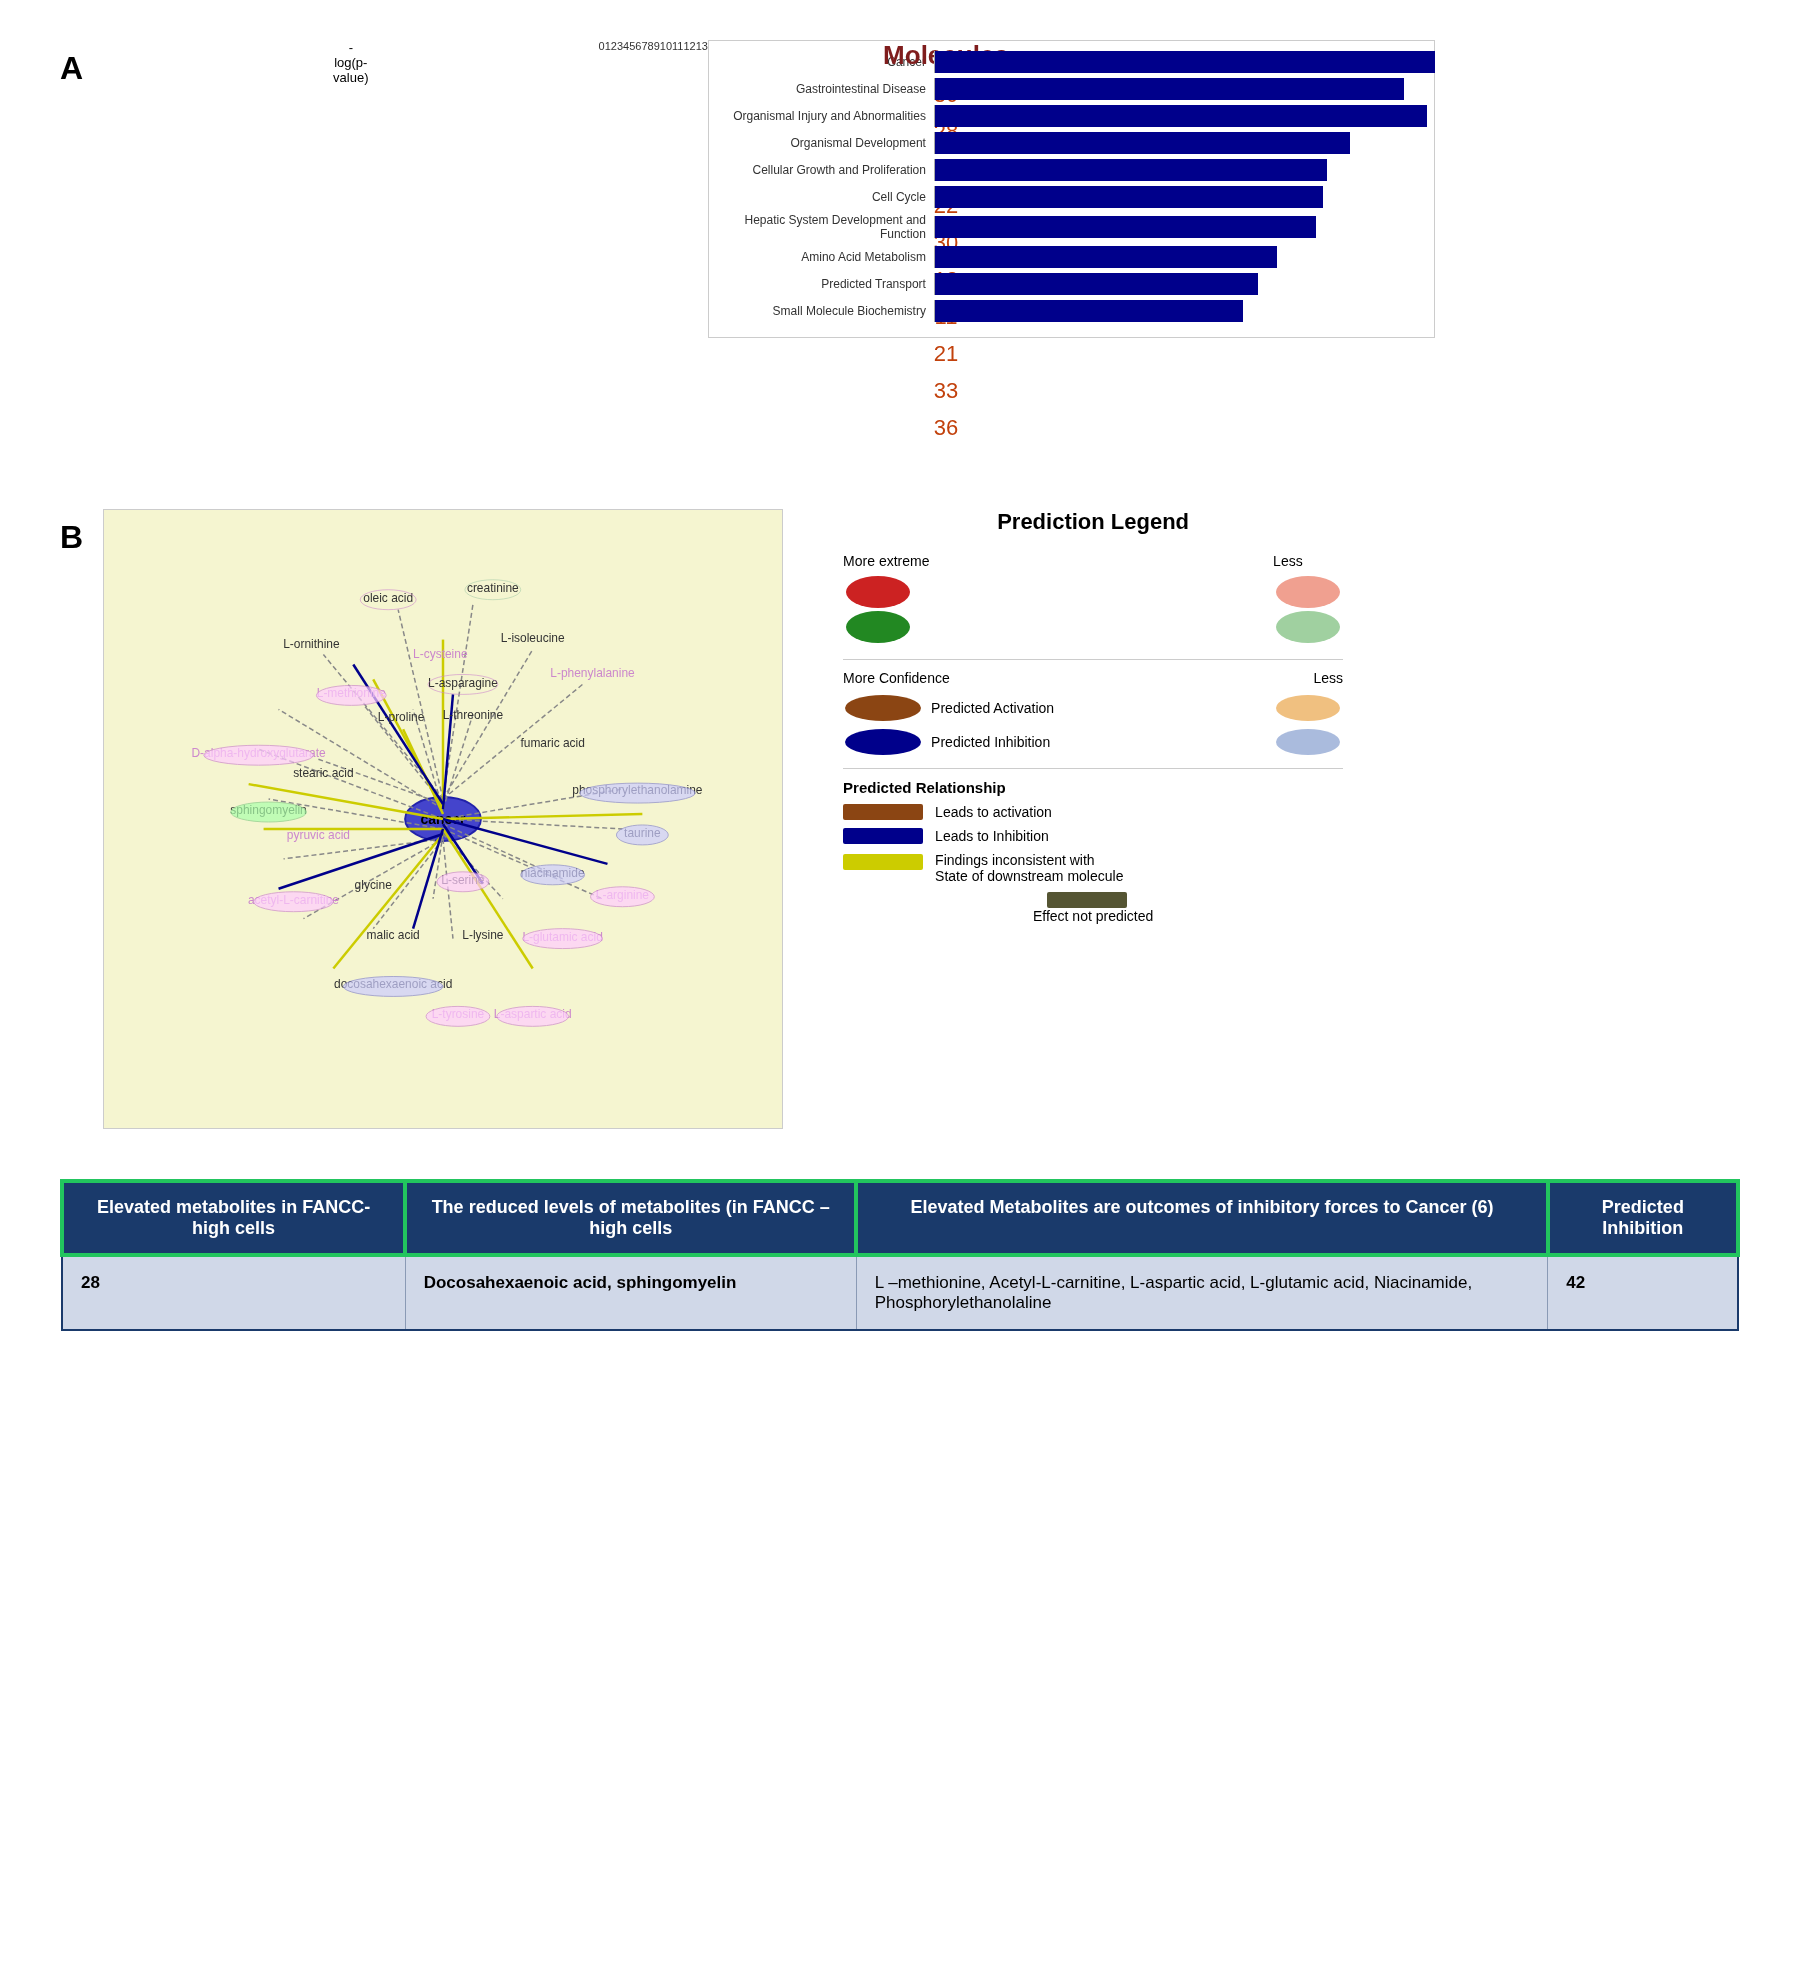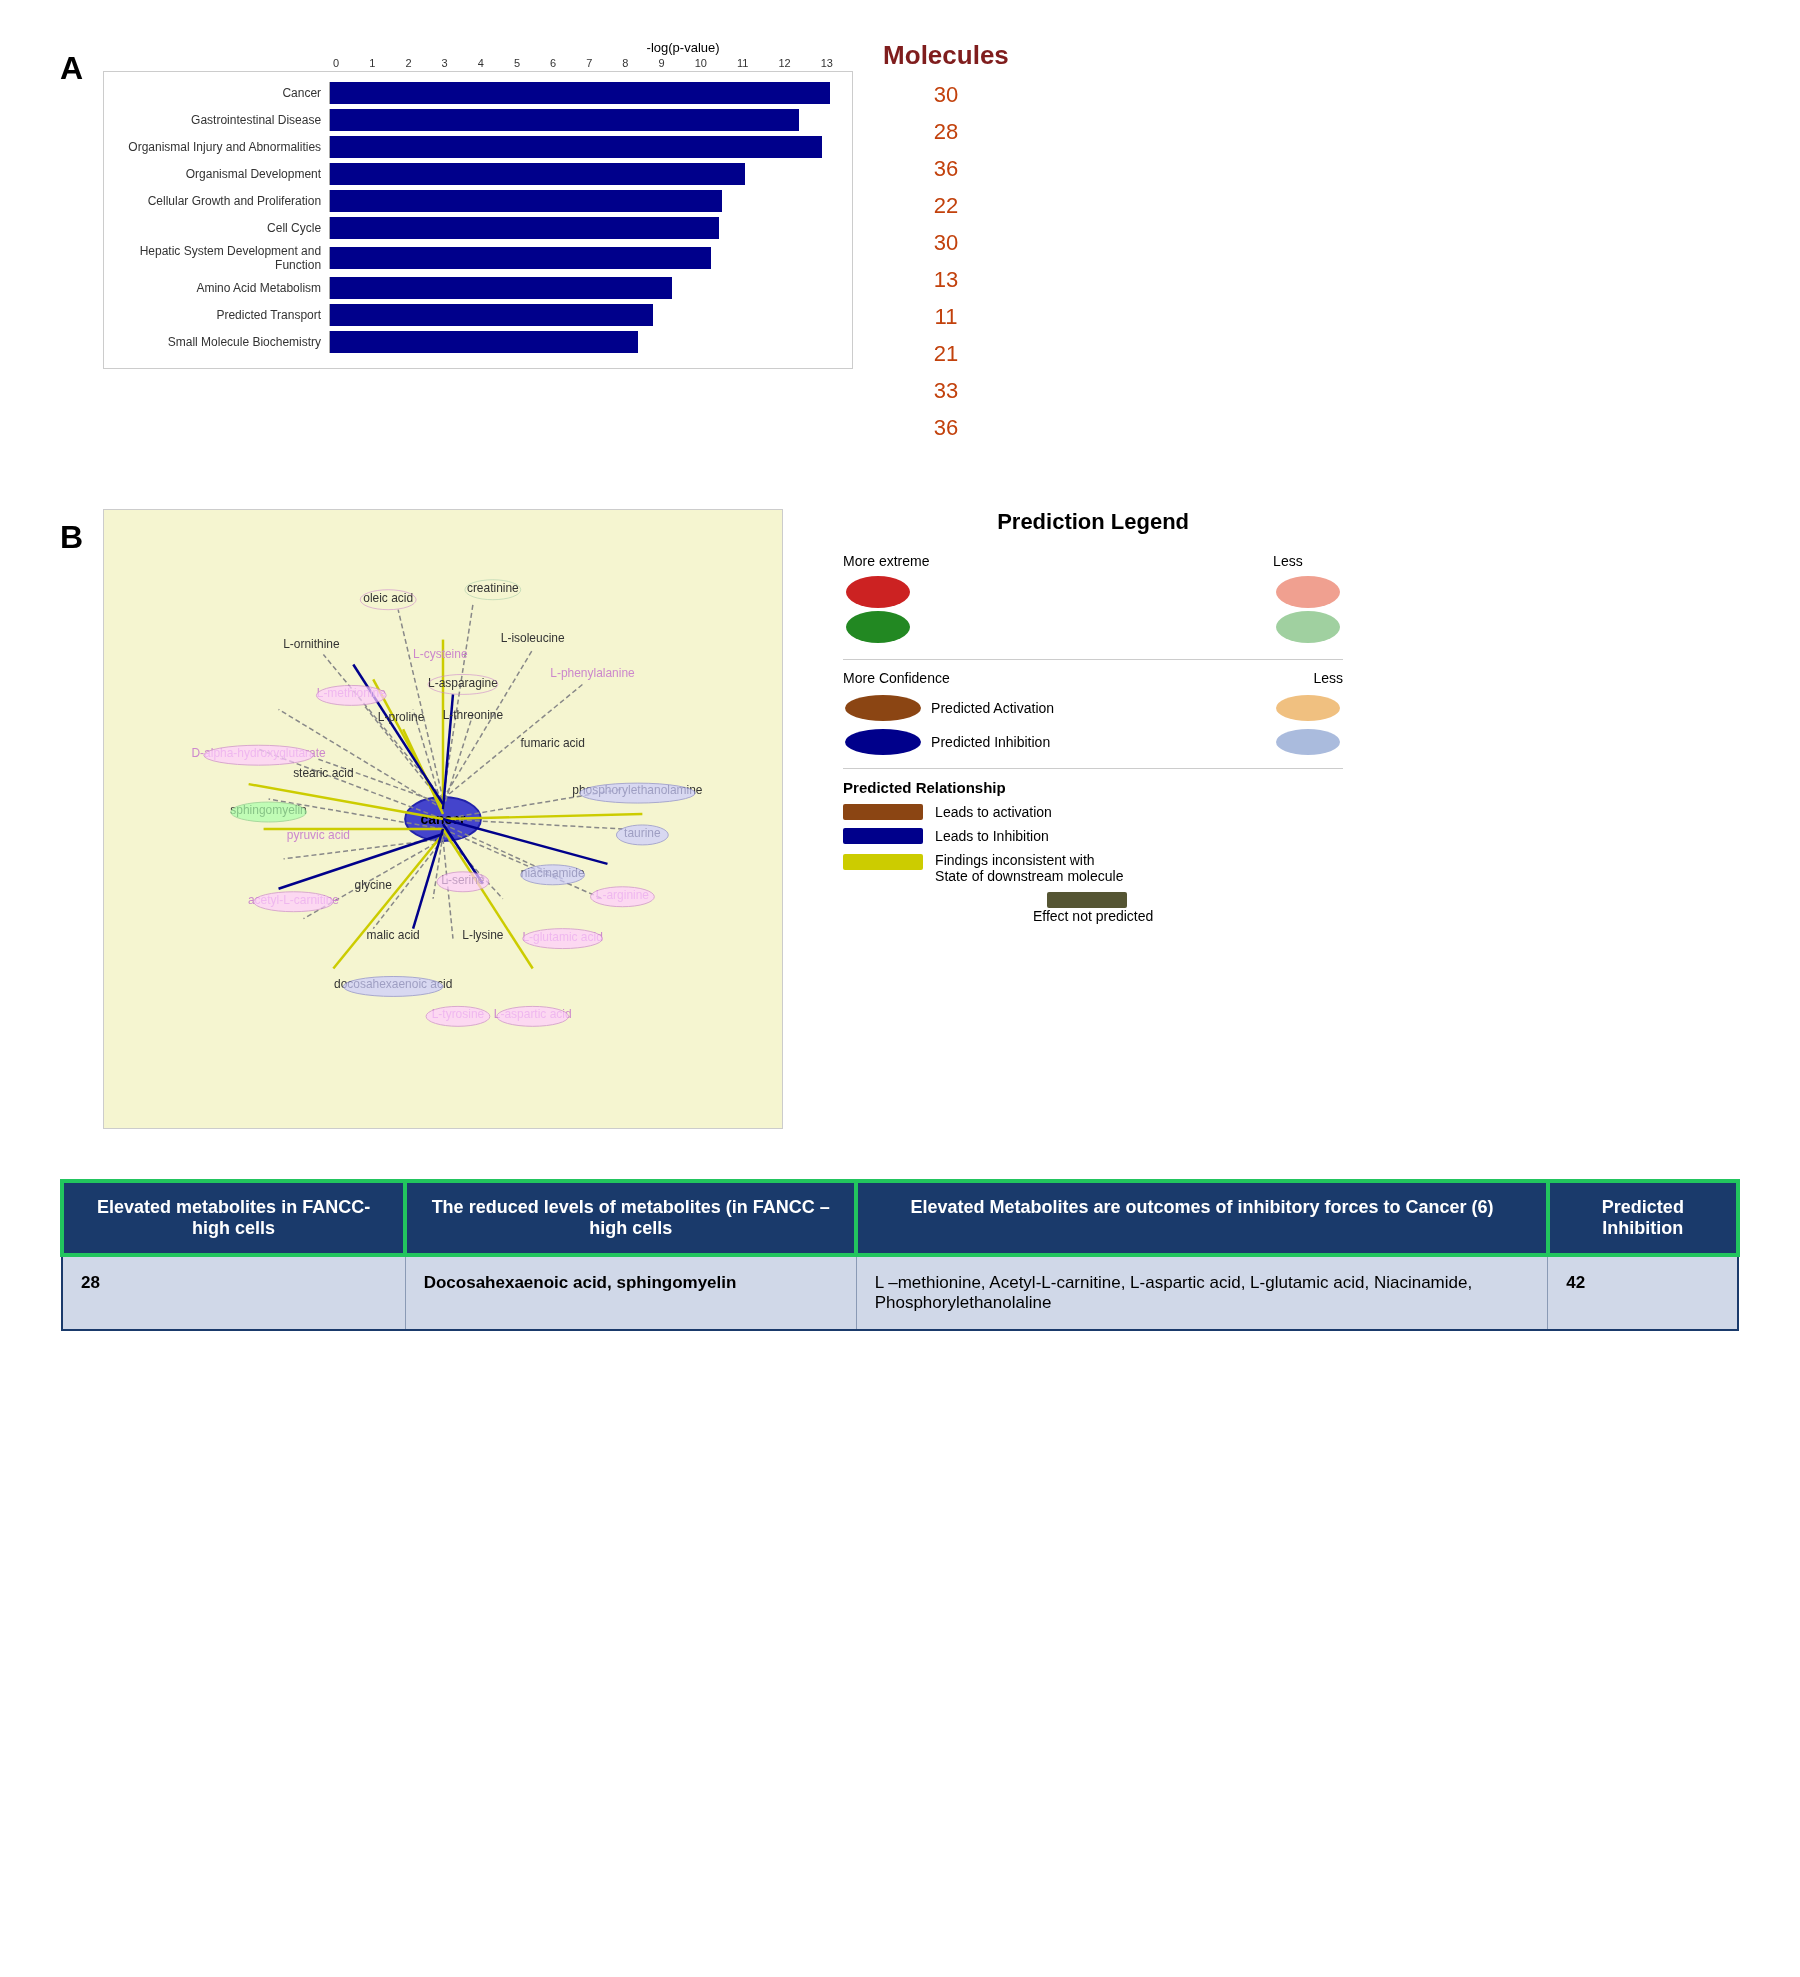--- a/index.html
+++ b/index.html
@@ -19,21 +19,21 @@
     }
 
     .section-a {
       display: flex;
       align-items: flex-start;
       margin-bottom: 60px;
     }
 
     .chart-area {
       display: flex;
-      flex-direction: column;
+      flex-direction: row;
       width: 750px;
     }
 
     .axis-label {
       font-size: 13px;
       text-align: center;
       width: 700px;
     }
 
     .axis-ticks {

